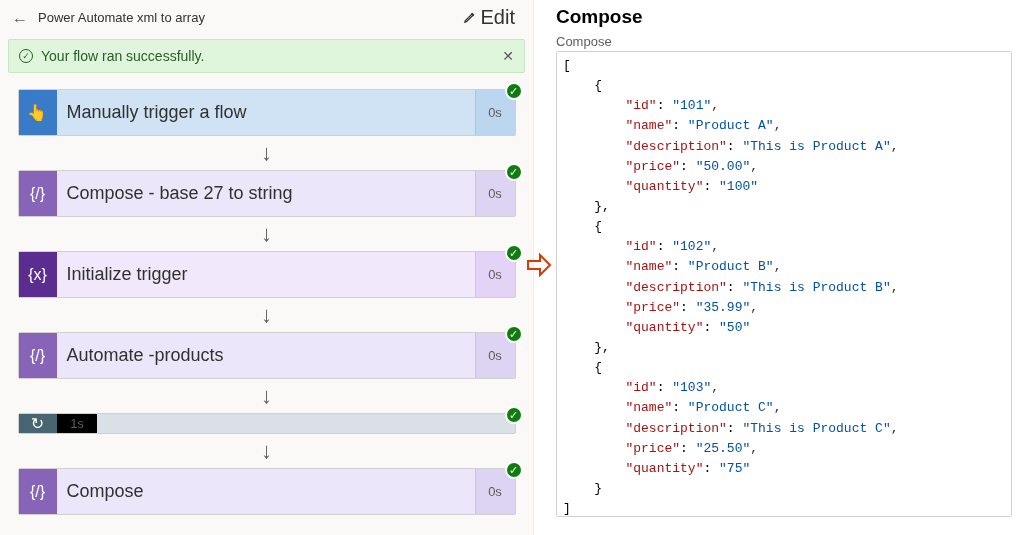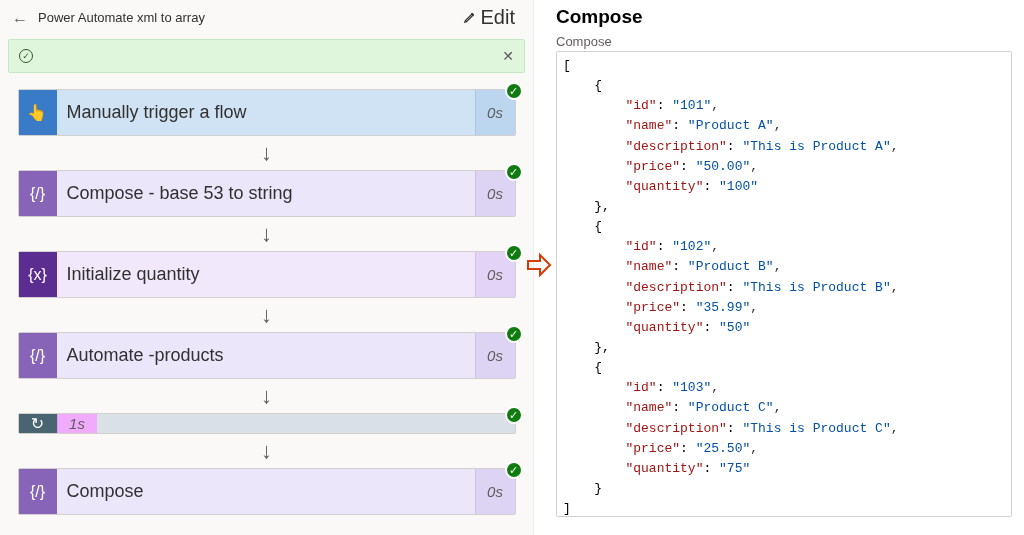--- a/index.html
+++ b/index.html
@@ -9,35 +9,35 @@
   .back-arrow { font-size: 16px; color: #605e5c; cursor: pointer; }
   .flow-title { flex: 1; font-size: 13px; font-weight: 400; color: #323130; }
   .edit-btn { display: flex; align-items: center; gap: 4px; color: #323130; cursor: pointer; font-size: 20px; padding-right: 6px; }
   .success-bar { margin: 4px 8px 6px 8px; background: #dff6dd; border: 1px solid #c6e7c4; border-radius: 2px; display: flex; align-items: center; padding: 8px 10px; gap: 8px; color: #2d5a2b; }
   .success-bar .close-x { margin-left: auto; color: #5a5a5a; font-size: 14px; cursor: pointer; }
   .check-circle { width: 14px; height: 14px; border-radius: 50%; border: 1.5px solid #2d5a2b; display: inline-flex; align-items: center; justify-content: center; font-size: 9px; line-height: 1; color: #2d5a2b; flex-shrink: 0; }
   .flow-col { flex: 1; display: flex; flex-direction: column; align-items: center; padding: 10px 12px 12px 12px; overflow-y: auto; }
   .step { position: relative; width: 498px; display: flex; align-items: stretch; border: 1px solid #d2d0ce; border-radius: 2px; background: #e8e6ff; }
   .step .icon-box { width: 38px; display: flex; align-items: center; justify-content: center; color: #fff; font-size: 16px; }
   .step .label { flex: 1; display: flex; align-items: center; padding: 12px 10px; font-size: 18px; color: #323130; }
-  .step .duration { width: 40px; display: flex; align-items: center; justify-content: center; font-size: 15px; color: #605e5c; border-left: 1px solid rgba(0,0,0,0.08); font-style: italic; }
+  .step .duration { width: 40px; display: flex; align-items: center; justify-content: center; font-size: 13px; color: #605e5c; border-left: 1px solid rgba(0,0,0,0.08); }
   .step .badge { position: absolute; top: -8px; right: -8px; width: 18px; height: 18px; border-radius: 50%; background: #107c10; color: #fff; display: flex; align-items: center; justify-content: center; font-size: 11px; border: 2px solid #fff; }
   
   .trigger { background: #cfe3f5; }
   .trigger .icon-box { background: #3a7bc8; }
   .trigger .duration { background: #bcd6ef; }
   .compose { background: #ece6fa; }
   .compose .icon-box { background: #8764b8; }
   .compose .duration { background: #ddd3f3; }
   .initvar { background: #f1e8fc; }
   .initvar .icon-box { background: #5c2d91; }
   .initvar .duration { background: #e3d3f7; }
   .apply { background: #d9e1e6; }
   .apply .icon-box { background: #4a6572; }
-  .apply .duration { background: #f0abfc; }
+  .apply .duration { background: #000000; }
   .arrow-down { margin: 6px 0; font-size: 22px; color: #605e5c; line-height: 1; }
   .right-pane { flex: 1; padding: 6px 12px 12px 22px; position: relative; }
   .big-arrow { position: absolute; left: -10px; top: 250px; }
   .big-arrow svg { display: block; }
   .right-pane h2 { font-size: 19px; font-weight: 600; margin-bottom: 6px; color: #000; }
   .sub-label { font-size: 13px; color: #605e5c; margin-bottom: 2px; }
   .json-box { border: 1px solid #d2d0ce; border-radius: 2px; padding: 4px 6px 8px 6px; height: 466px; overflow: auto; font-family: Consolas, 'Courier New', monospace; font-size: 13px; line-height: 1.55; background: #fff; }
   .json-line { white-space: pre; }
   .tok-bracket { color: #000; }
   .tok-key { color: #a31515; }
@@ -58,41 +58,42 @@
             <path d="M3 21l3-1 12-12-2-2L4 18l-1 3z"></path>
             <path d="M14 6l4 4"></path>
           </svg>
       </span>
       <span>Edit</span>
     </span>
   </div>
 
   <div class="success-bar">
     <span class="check-circle">✓</span>
+    <span>Your flow ran successfully.</span>
     <span class="close-x">✕</span>
   </div>
 
   <div class="flow-col" id="flow-col">
       <div class="step trigger">
         <div class="icon-box">👆</div>
         <div class="label">Manually trigger a flow</div>
         <div class="duration">0s</div>
         <div class="badge">✓</div>
       </div>
       <div class="arrow-down">↓</div>
       <div class="step compose">
         <div class="icon-box">{/}</div>
-        <div class="label">Compose - base 53 to string</div>
+        <div class="label">Compose - base 27 to string</div>
         <div class="duration">0s</div>
         <div class="badge">✓</div>
       </div>
       <div class="arrow-down">↓</div>
       <div class="step initvar">
         <div class="icon-box">{x}</div>
-        <div class="label">Initialize quantity</div>
+        <div class="label">Initialize trigger</div>
         <div class="duration">0s</div>
         <div class="badge">✓</div>
       </div>
       <div class="arrow-down">↓</div>
       <div class="step compose">
         <div class="icon-box">{/}</div>
         <div class="label">Automate -products</div>
         <div class="duration">0s</div>
         <div class="badge">✓</div>
       </div>

